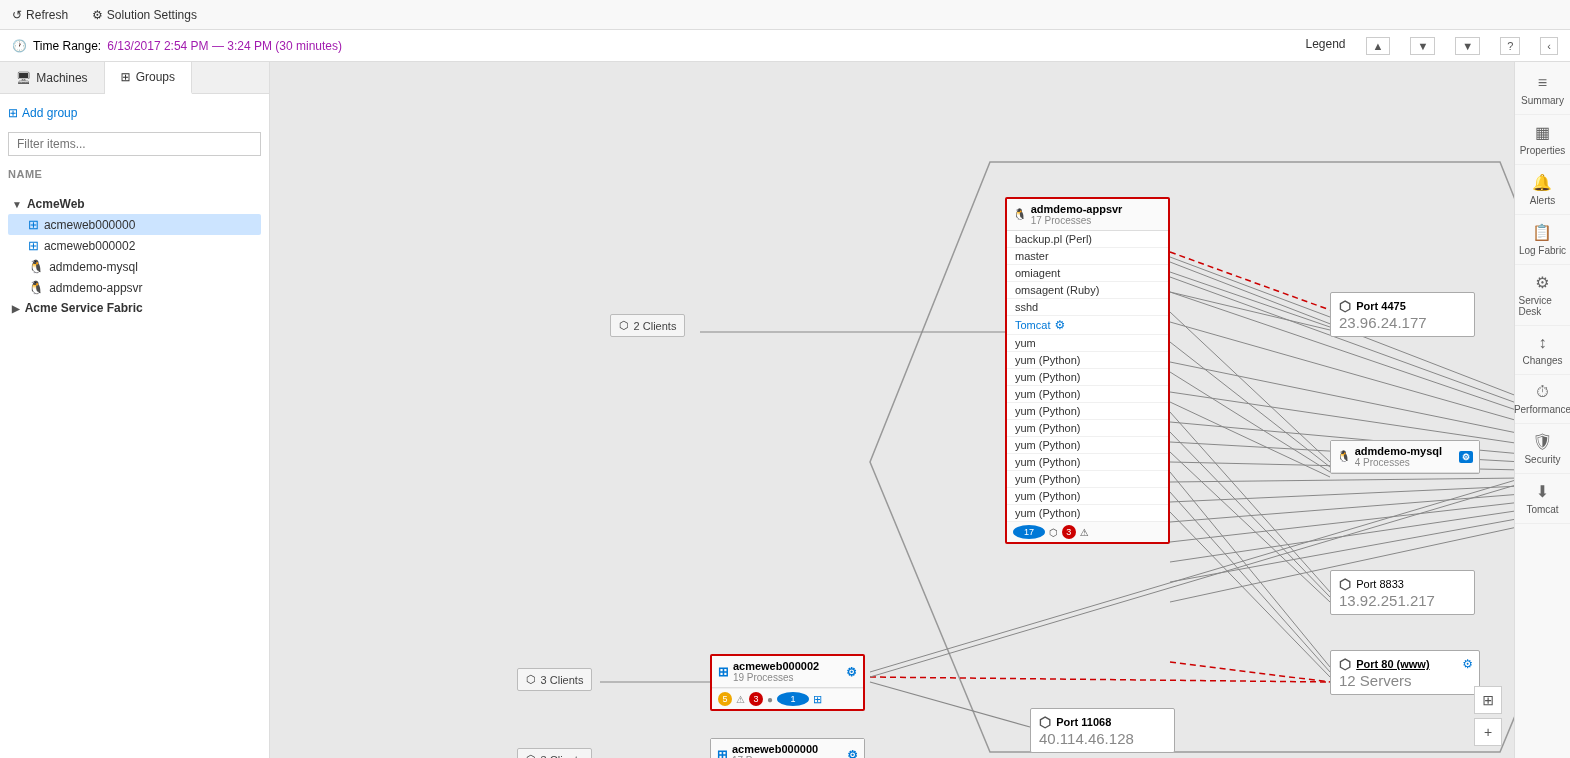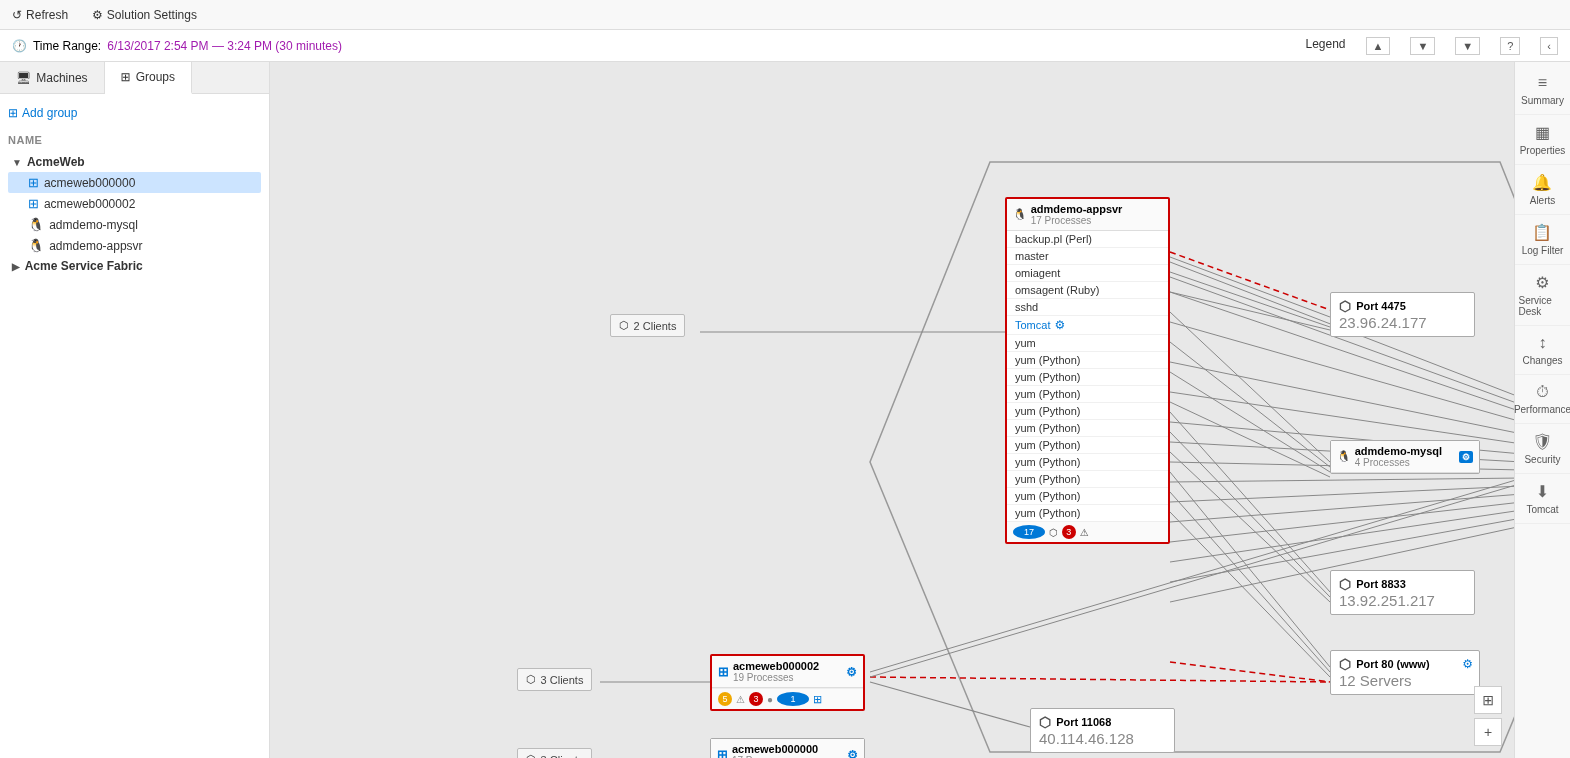--- a/index.html
+++ b/index.html
@@ -81,21 +81,21 @@
       padding: 4px 0; margin-bottom: 8px;
       background: none; border: none;
     }
     .filter-input {
       width: 100%; padding: 4px 8px; border: 1px solid #ccc;
       font-size: 12px; margin-bottom: 10px; color: #999;
       outline: none;
     }
     .col-header {
       font-size: 11px; color: #888; font-weight: 600;
-      text-transform: uppercase; padding: 2px 0; margin-bottom: 4px;
+      text-transform: uppercase; padding: 2px 0; margin-bottom: 12px;
       letter-spacing: 0.5px;
     }
     .tree-item {
       display: flex; align-items: center; gap: 5px;
       padding: 3px 4px; cursor: pointer; font-size: 12px; color: #333;
       border-radius: 2px;
     }
     .tree-item.selected { background: #cce4ff; }
     .tree-item.group { font-weight: 600; }
     .chevron { font-size: 10px; color: #555; }
@@ -270,20 +270,21 @@
       <div class="sidebar-tab active">
         <span>⊞</span>
         <span>Groups</span>
       </div>
     </div>
     <div id="sidebar-content">
       <button class="add-group-btn">
         <span>⊞</span>
         <span>Add group</span>
       </button>
+      <input class="filter-input" type="text" placeholder="Filter items..." style="">
       <div class="col-header">NAME</div>
 
       
       <div class="tree-item group">
         <span class="chevron">▼</span>
         <span>AcmeWeb</span>
       </div>
       <div class="tree-item selected" style="padding-left:20px;">
         <span class="win-icon">⊞</span>
         <span>acmeweb000000</span>
@@ -423,29 +424,29 @@
           <div style="font-size:11px;font-weight:600;">admdemo-mysql</div>
           <div class="node-subtitle" style="display:flex;align-items:center;gap:4px;">4 Processes</div>
         </div>
         <span style="margin-left:auto;background:#0078d7;color:#fff;border-radius:2px;padding:1px 3px;font-size:9px;">⚙</span>
       </div>
     </div>
 
     <div class="port-box" style="left:1060px; top:508px; width:145px;">
       <div class="port-header">
         <span class="port-icon">⬡</span>
-        <span style="font-weight:700;">Port 8833</span>
+        <span style="font-weight:400;">Port 8833</span>
       </div>
       <div class="port-sub">13.92.251.217</div>
     </div>
 
     <div class="port-box" style="left:1060px; top:588px; width:150px;">
       <div class="port-header">
         <span class="port-icon">⬡</span>
-        <span style="font-weight:600;">Port 80 (www)</span>
+        <span style="font-weight:600;text-decoration:underline;">Port 80 (www)</span>
       </div>
       <div class="port-sub">12 Servers</div>
       <span style="position:absolute;right:6px;top:6px;color:#0078d7;font-size:12px;">⚙</span>
     </div>
 
     <div class="client-box" style="left:247px; top:606px;">
       <span>⬡</span>
       <span>3 Clients</span>
     </div>
 
@@ -507,21 +508,21 @@
     <div class="right-panel-item">
       <span class="right-panel-icon">▦</span>
       <span>Properties</span>
     </div>
     <div class="right-panel-item">
       <span class="right-panel-icon">🔔</span>
       <span>Alerts</span>
     </div>
     <div class="right-panel-item">
       <span class="right-panel-icon">📋</span>
-      <span>Log Filter</span>
+      <span>Log Fabric</span>
     </div>
     <div class="right-panel-item">
       <span class="right-panel-icon">⚙</span>
       <span>Service Desk</span>
     </div>
     <div class="right-panel-item">
       <span class="right-panel-icon">↕</span>
       <span>Changes</span>
     </div>
     <div class="right-panel-item">

